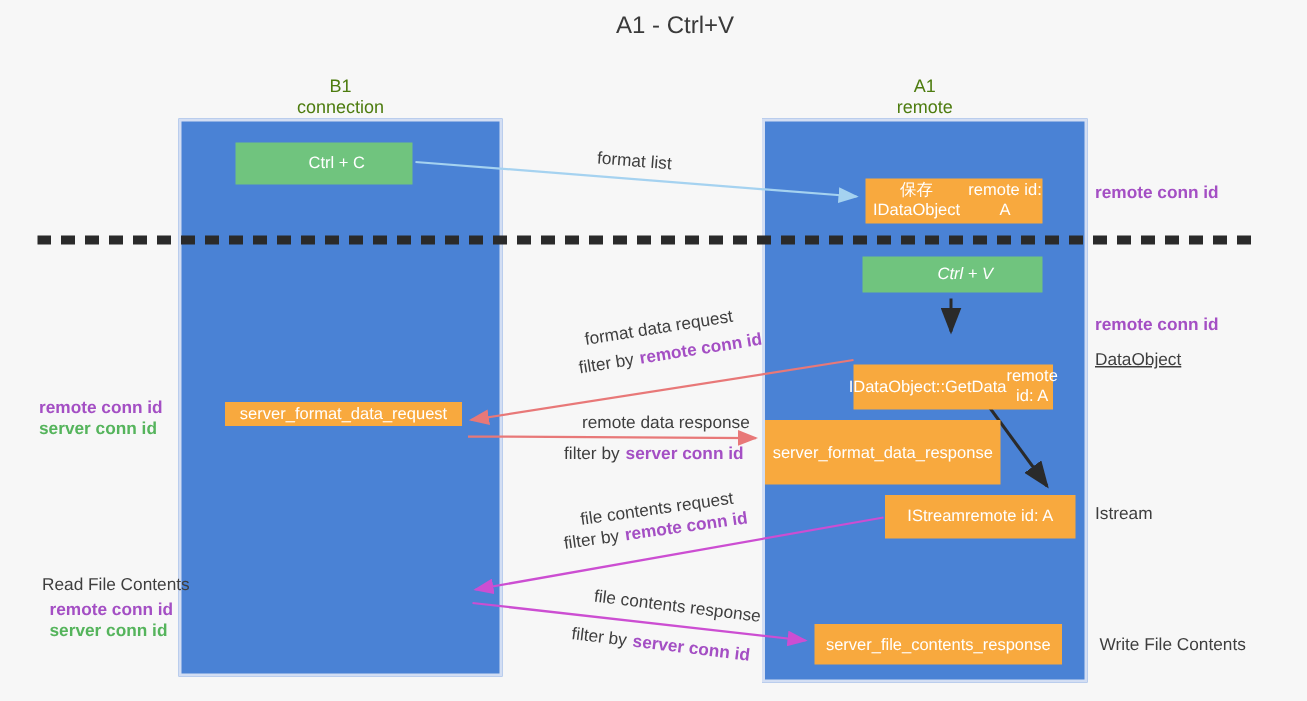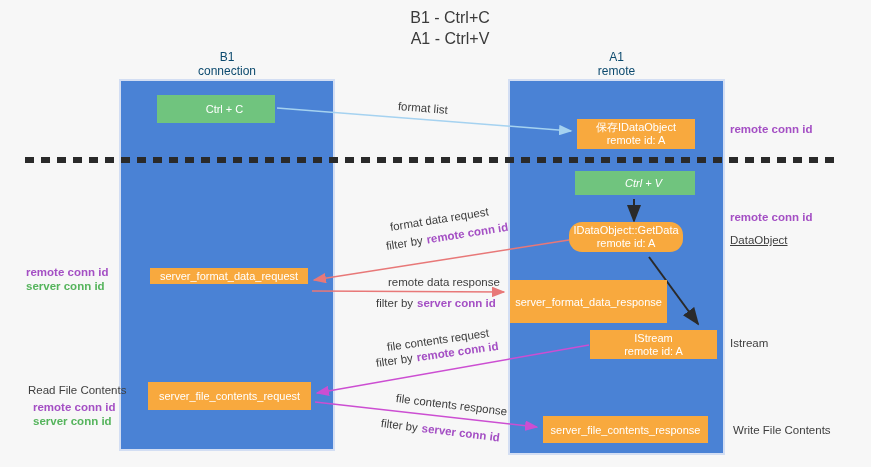--- a/index.html
+++ b/index.html
@@ -3,54 +3,53 @@
 <meta charset="utf-8">
 <style>
   html,body { margin:0; padding:0; }
   body { font-family:"Liberation Sans", sans-serif; background:#f7f7f7; }
   #stage { position:relative; width:871px; height:467px; background:#f7f7f7; overflow:hidden; }
 
   .title { position:absolute; left:310px; top:7px; width:280px; text-align:center;
            font-size:16px; color:#3a3a3a; line-height:21px; }
 
   .col-header { position:absolute; top:50px; text-align:center; font-size:12px;
-                color:#0c4a6e; line-height:14px; }
+                color:#4d7c0f; line-height:14px; }
   .col-header.left { left:119px; width:216px; }
   .col-header.right { left:508px; width:217px; }
 
   .column { position:absolute; top:79px; background:#4a82d5; border:2px solid #d3def3; box-sizing:border-box; }
   .column.left { left:119px; width:216px; height:372px; }
   .column.right { left:508px; width:217px; height:376px; }
 
   .divider { position:absolute; left:25px; top:157px; width:812px; height:6px;
              background:repeating-linear-gradient(to right, #2a2a2a 0 9px, transparent 9px 16px); }
 
   .box { position:absolute; box-sizing:border-box; color:#fff; text-align:center; }
   .box.green { background:#70c47e;padding-left:17px; }
   .box.orange { background:#f8a93e; }
   .box.single { display:flex; align-items:center; justify-content:center; font-size:11px; }
-  .box.double { display:flex; flex-direction:column; align-items:center; justify-content:center;
+  .box.double { display:flex; flex-direction:row; align-items:center; justify-content:center;
                 font-size:11px; line-height:13px; }
 
   .lbl { position:absolute; font-size:11.5px; white-space:nowrap; }
   .purple { color:#a44fc4; font-weight:bold; }
   .greentx { color:#55b45c; font-weight:bold; }
   .dark { color:#3e3e3e; }
   .rot { transform-origin:left center; }
   .filter-prefix { margin-right:4px; }
 
   svg.arrows { position:absolute; left:0; top:0; pointer-events:none; }
 </style>
 </head>
 <body>
 
 <div id="stage">
 
   <div class="title">
-    <div>B1 - Ctrl+C</div>
     <div>A1 - Ctrl+V</div>
   </div>
 
   <div class="col-header left">
     <div>B1</div>
     <div>connection</div>
   </div>
   <div class="col-header right">
     <div>A1</div>
     <div>remote</div>
@@ -91,41 +90,38 @@
 
   <div class="box orange double" style="left:577px; top:119px; width:118px; height:30px;">
     <div>保存IDataObject</div>
     <div>remote id: A</div>
   </div>
 
   <div class="box green single" style="left:575px; top:171px; width:120px; height:24px;font-style:italic;">
     <span>Ctrl + V</span>
   </div>
 
-  <div class="box orange double" style="left:569px; top:222px; width:114px; height:30px;border-radius:13px;">
+  <div class="box orange double" style="left:569px; top:243px; width:133px; height:30px;">
     <div>IDataObject::GetData</div>
     <div>remote id: A</div>
   </div>
 
   <div class="box orange single" style="left:150px; top:268px; width:158px; height:16px;">
     <span>server_format_data_request</span>
   </div>
 
   <div class="box orange single" style="left:510px; top:280px; width:157px; height:43px;">
     <span>server_format_data_response</span>
   </div>
 
   <div class="box orange double" style="left:590px; top:330px; width:127px; height:29px;">
     <div>IStream</div>
     <div>remote id: A</div>
   </div>
 
-  <div class="box orange single" style="left:148px; top:382px; width:163px; height:28px;">
-    <span>server_file_contents_request</span>
-  </div>
 
   <div class="box orange single" style="left:543px; top:416px; width:165px; height:27px;">
     <span>server_file_contents_response</span>
   </div>
 
   <span class="lbl purple" style="left:730px; top:123px;">remote conn id</span>
   <span class="lbl purple" style="left:730px; top:211px;">remote conn id</span>
   <span class="lbl dark" style="left:730px; top:234px;text-decoration:underline;">DataObject</span>
   <span class="lbl dark" style="left:730px; top:337px;">Istream</span>
   <span class="lbl dark" style="left:733px; top:424px;">Write File Contents</span>

